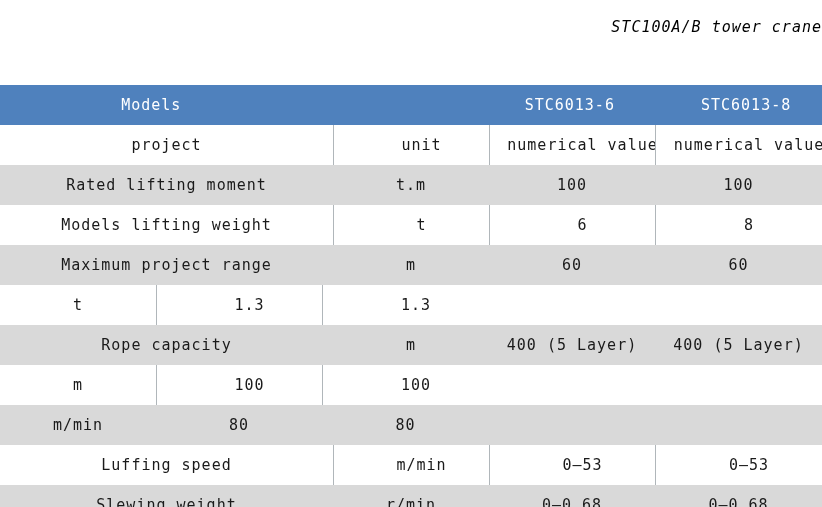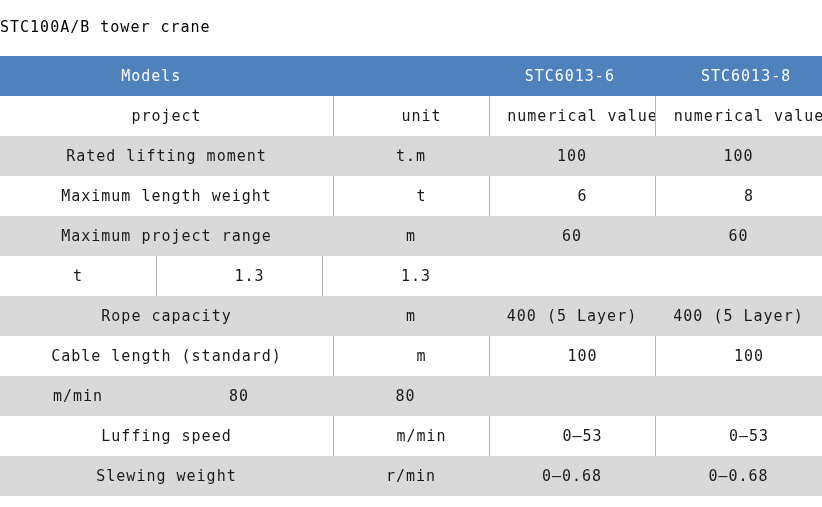--- a/index.html
+++ b/index.html
@@ -11,23 +11,24 @@
     --text:#1a1a1a;
   }
   html,body{margin:0;padding:0;}
   body{
     width:822px;height:507px;overflow:hidden;background:#ffffff;
     font-family:"DejaVu Sans Mono","Liberation Mono",monospace;
     color:var(--text);
   }
   .page{width:822px;height:507px;position:relative;}
   .title{
-    height:56px;box-sizing:border-box;padding-top:18px;
-    text-align:left;font-size:15px;letter-spacing:1px;
+    height:85px;box-sizing:border-box;padding-top:18px;
+    text-align:right;font-size:15px;letter-spacing:1px;
     color:#000000;
+    font-style:italic;
   }
   .spec-table{width:822px;}
   .row{display:flex;height:40px;background:var(--row-bg);}
   .row.header{background:var(--header-bg);color:var(--header-text);gap:25px;}
   .row.alt{background:var(--alt-row-bg);}
   .cell{
     box-sizing:border-box;display:flex;align-items:center;justify-content:center;
     font-size:15px;letter-spacing:1px;white-space:nowrap;overflow:hidden;
   }
   .c1{width:333px;}
@@ -58,21 +59,21 @@
     </div>
 
     <div>
         <div class="row alt">
     <div class="cell c1">Rated lifting moment</div>
     <div class="cell c2">t.m</div>
     <div class="cell c3">100</div>
     <div class="cell c4">100</div>
   </div>
         <div class="row lined">
-    <div class="cell c1">Maximum length weight</div>
+    <div class="cell c1">Models lifting weight</div>
     <div class="cell c2">t</div>
     <div class="cell c3">6</div>
     <div class="cell c4">8</div>
   </div>
         <div class="row alt">
     <div class="cell c1">Maximum project range</div>
     <div class="cell c2">m</div>
     <div class="cell c3">60</div>
     <div class="cell c4">60</div>
   </div>
@@ -81,21 +82,20 @@
     <div class="cell c3">1.3</div>
     <div class="cell c4">1.3</div>
   </div>
         <div class="row alt">
     <div class="cell c1">Rope capacity</div>
     <div class="cell c2">m</div>
     <div class="cell c3">400 (5 Layer)</div>
     <div class="cell c4">400 (5 Layer)</div>
   </div>
         <div class="row lined">
-    <div class="cell c1">Cable length (standard)</div>
     <div class="cell c2">m</div>
     <div class="cell c3">100</div>
     <div class="cell c4">100</div>
   </div>
         <div class="row alt">
     <div class="cell c2">m/min</div>
     <div class="cell c3">80</div>
     <div class="cell c4">80</div>
   </div>
         <div class="row lined">

